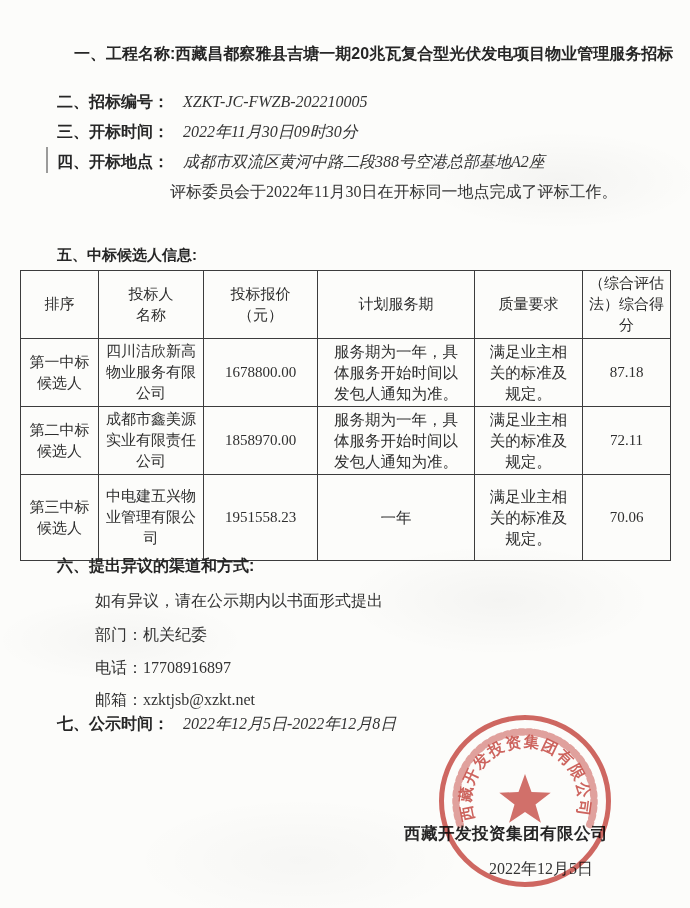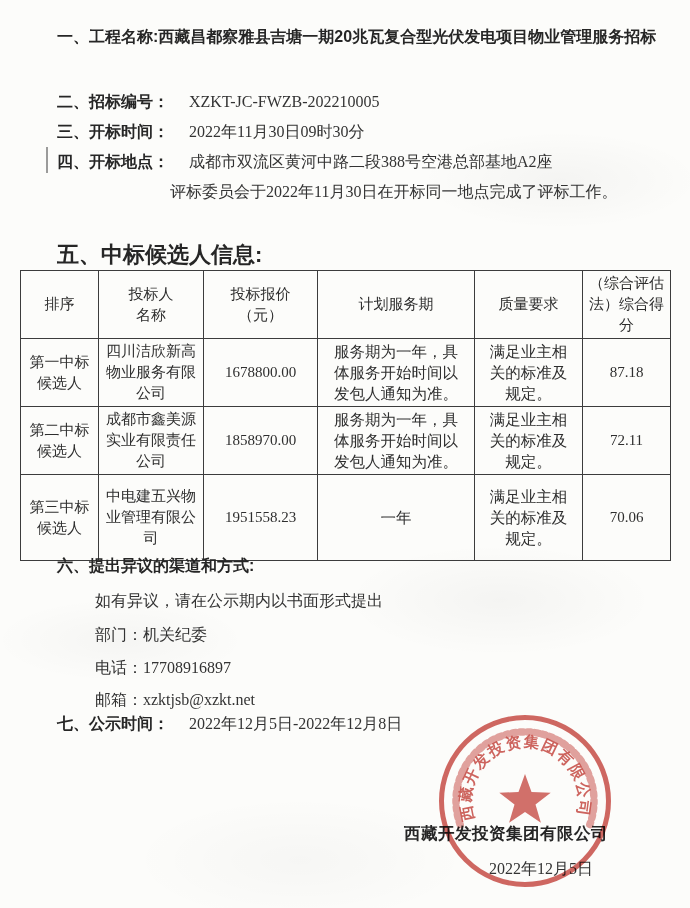--- a/index.html
+++ b/index.html
@@ -10,24 +10,24 @@
       radial-gradient(ellipse 180px 60px at 120px 640px, rgba(0,0,0,0.028), transparent 70%),
       radial-gradient(ellipse 220px 80px at 500px 600px, rgba(0,0,0,0.03), transparent 70%),
       radial-gradient(ellipse 200px 70px at 560px 180px, rgba(0,0,0,0.03), transparent 70%),
       radial-gradient(ellipse 240px 90px at 300px 860px, rgba(0,0,0,0.025), transparent 70%),
       #fcfcfa;
     font-family:"Liberation Serif", serif;
     color:#2d2d2d;
     overflow:hidden;
   }
   .line{position:absolute;left:57px;margin:0;font-size:16px;line-height:33px;white-space:nowrap;}
-  .wrapline{position:absolute;left:57px;margin:0;font-size:16px;line-height:33px;width:606px;white-space:normal;}
+  .wrapline{position:absolute;left:57px;margin:17px;font-size:16px;line-height:33px;width:606px;white-space:normal;}
   .hei{font-family:"Liberation Sans", sans-serif;font-weight:700;color:#262626;}
   .song{font-family:"Liberation Serif", serif;font-weight:400;color:#333;}
-  .val{margin-left:20px;}
+  .val{margin-left:14px;font-style:italic;}
   .indent{left:95px;}
   .note{left:170px;}
 
   table.bid{
     position:absolute;left:20px;top:270px;
     width:650px;
     border-collapse:collapse;
     table-layout:fixed;
     font-size:15px;color:#2e2e2e;
   }
@@ -62,21 +62,21 @@
   <p class="wrapline" style="top:20px"><span class="hei">一、工程名称:</span><span class="hei">西藏昌都察雅县吉塘一期20兆瓦复合型光伏发电项目物业管理服务招标</span></p>
 
   <p class="line" style="top:85px"><span class="hei">二、招标编号：</span><span class="song val">XZKT-JC-FWZB-202210005</span></p>
 
   <p class="line" style="top:115px"><span class="hei">三、开标时间：</span><span class="song val">2022年11月30日09时30分</span></p>
 
   <p class="line" style="top:145px"><span class="hei">四、开标地点：</span><span class="song val">成都市双流区黄河中路二段388号空港总部基地A2座</span></p>
 
   <p class="line note song" style="top:175px">评标委员会于2022年11月30日在开标同一地点完成了评标工作。</p>
 
-  <p class="line hei" style="top:238px;font-size:22px">五、中标候选人信息:</p>
+  <p class="line hei" style="top:238px;font-size:15px">五、中标候选人信息:</p>
 
   <table class="bid">
     <colgroup>
       <col style="width:78px">
         <col style="width:105px">
         <col style="width:114px">
       <col style="width:157px">
         <col style="width:108px">
         <col style="width:88px">
     </colgroup>

